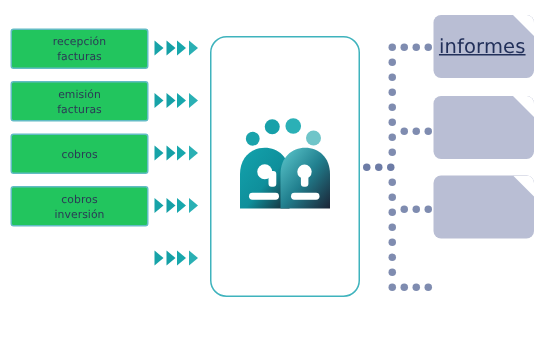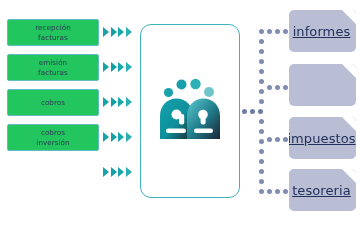--- a/index.html
+++ b/index.html
@@ -286,22 +286,16 @@
   </div>
 
   <div class="card" style="top:64px">
     <span class="fold-shade"></span>
     <span class="fold"></span>
   </div>
 
   <div class="card" style="top:117px">
     <span class="fold-shade"></span>
     <span class="fold"></span>
-    <span class="card-label">impuestos</span>
-  </div>
-
-  <div class="card" style="top:169px">
-    <span class="fold-shade"></span>
-    <span class="fold"></span>
-    <span class="card-label">tesoreria</span>
-  </div>
+  </div>
+
 
 </div>
 
 </body></html>

